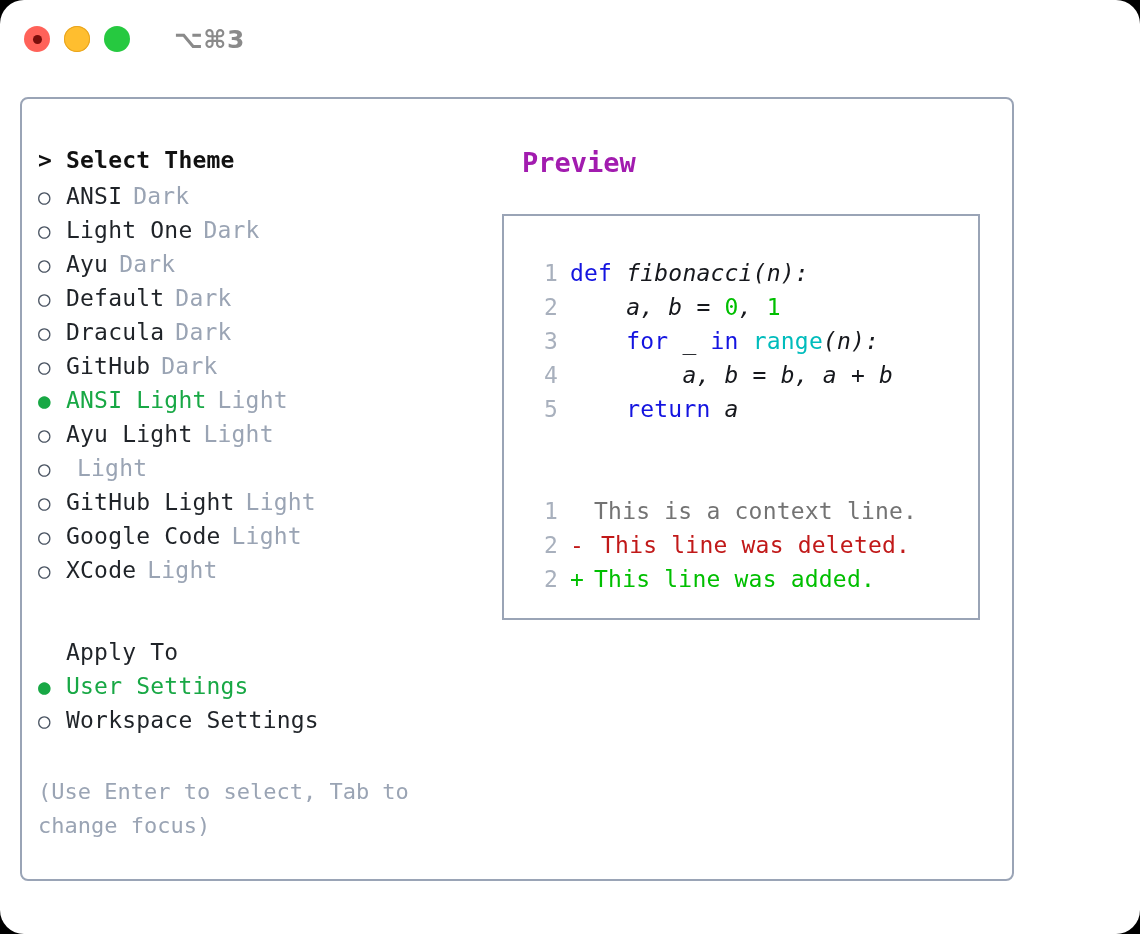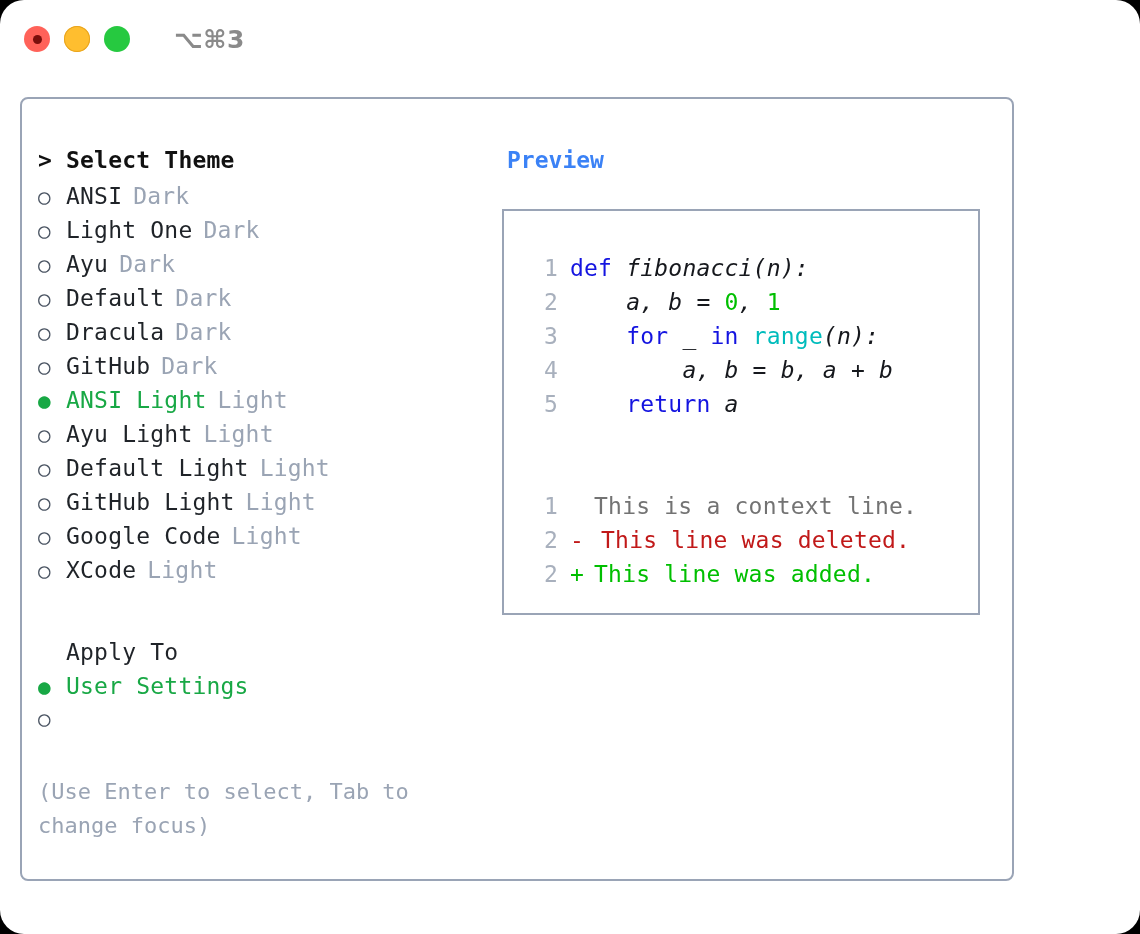--- a/index.html
+++ b/index.html
@@ -128,24 +128,24 @@
     width: 420px;
     white-space: pre-wrap;
   }
 
   
   .right-col {
     flex: 1;
     padding: 48px 0 0 0;
   }
   .preview-title {
-    font-size: 23px;
+    font-size: 27px;
     font-weight: 700;
-    color: #3b82f6;
-    margin-left: 5px;
+    color: #a21caf;
+    margin-left: 20px;
     margin-bottom: 36px;
   }
   .preview-box {
     width: 478px;
     height: 406px;
     border: 2px solid #9aa4b6;
     background: #ffffff;
     padding: 44px 0 0 20px;
   }
 
@@ -236,21 +236,20 @@
           <span class="label sel">ANSI Light</span>
           <span class="suffix">Light</span>
         </div>
         <div class="row">
           <span class="marker">○</span>
           <span class="label">Ayu Light</span>
           <span class="suffix">Light</span>
         </div>
         <div class="row">
           <span class="marker">○</span>
-          <span class="label">Default Light</span>
           <span class="suffix">Light</span>
         </div>
         <div class="row">
           <span class="marker">○</span>
           <span class="label">GitHub Light</span>
           <span class="suffix">Light</span>
         </div>
         <div class="row">
           <span class="marker">○</span>
           <span class="label">Google Code</span>
@@ -267,20 +266,21 @@
         <div class="row">
           <span class="marker"></span>
           <span class="label">Apply To</span>
         </div>
         <div class="row">
           <span class="marker sel">●</span>
           <span class="label sel">User Settings</span>
         </div>
         <div class="row">
           <span class="marker">○</span>
+          <span class="label">Workspace Settings</span>
         </div>
 
         <div class="gap-12"></div>
 
         <div class="hint">(Use Enter to select, Tab to
 change focus)</div>
       </div>
 
       <div class="right-col">
         <div class="preview-title">Preview</div>

